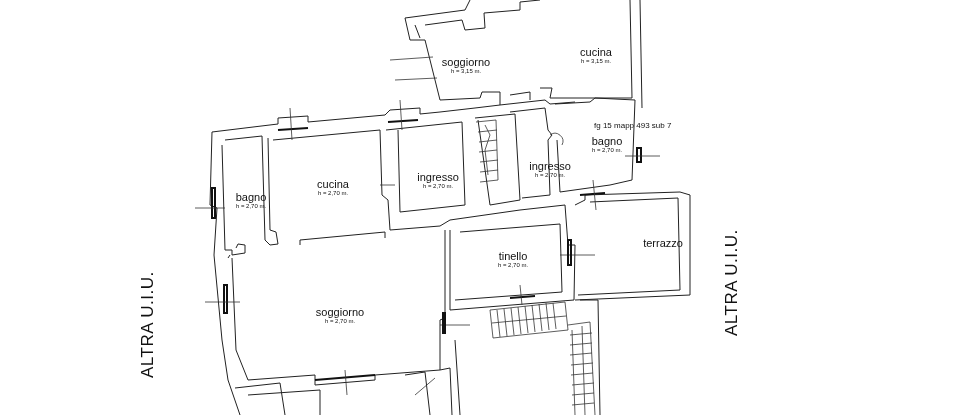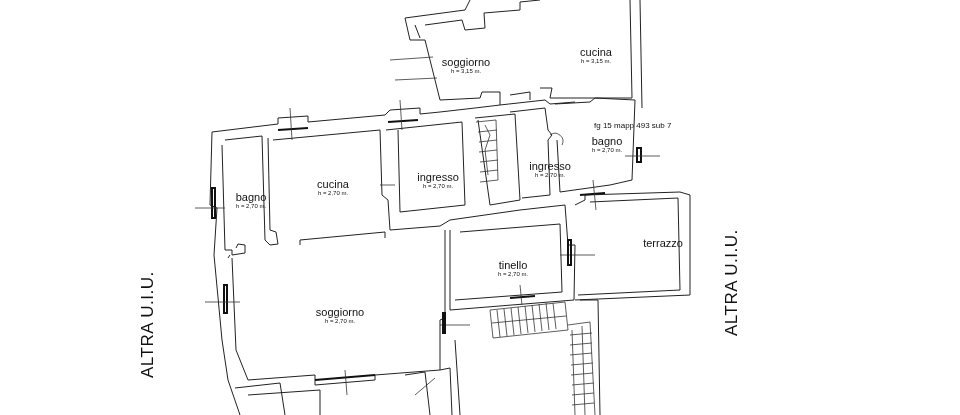--- a/index.html
+++ b/index.html
@@ -147,21 +147,21 @@
   <span class="room-h">h = 2,70 m.</span>
 </div>
 <div class="lbl" style="left:333px; top:178px;">
   <span class="room-name">cucina</span>
   <span class="room-h">h = 2,70 m.</span>
 </div>
 <div class="lbl" style="left:251px; top:191px;">
   <span class="room-name">bagno</span>
   <span class="room-h">h = 2,70 m.</span>
 </div>
-<div class="lbl" style="left:513px; top:259px;">
+<div class="lbl" style="left:513px; top:250px;">
   <span class="room-name">tinello</span>
   <span class="room-h">h = 2,70 m.</span>
 </div>
 <div class="lbl" style="left:635px; top:237px;margin-left:28px;">
   <span class="room-name">terrazzo</span>
 </div>
 <div class="lbl" style="left:340px; top:306px;">
   <span class="room-name">soggiorno</span>
   <span class="room-h">h = 2,70 m.</span>
 </div>

